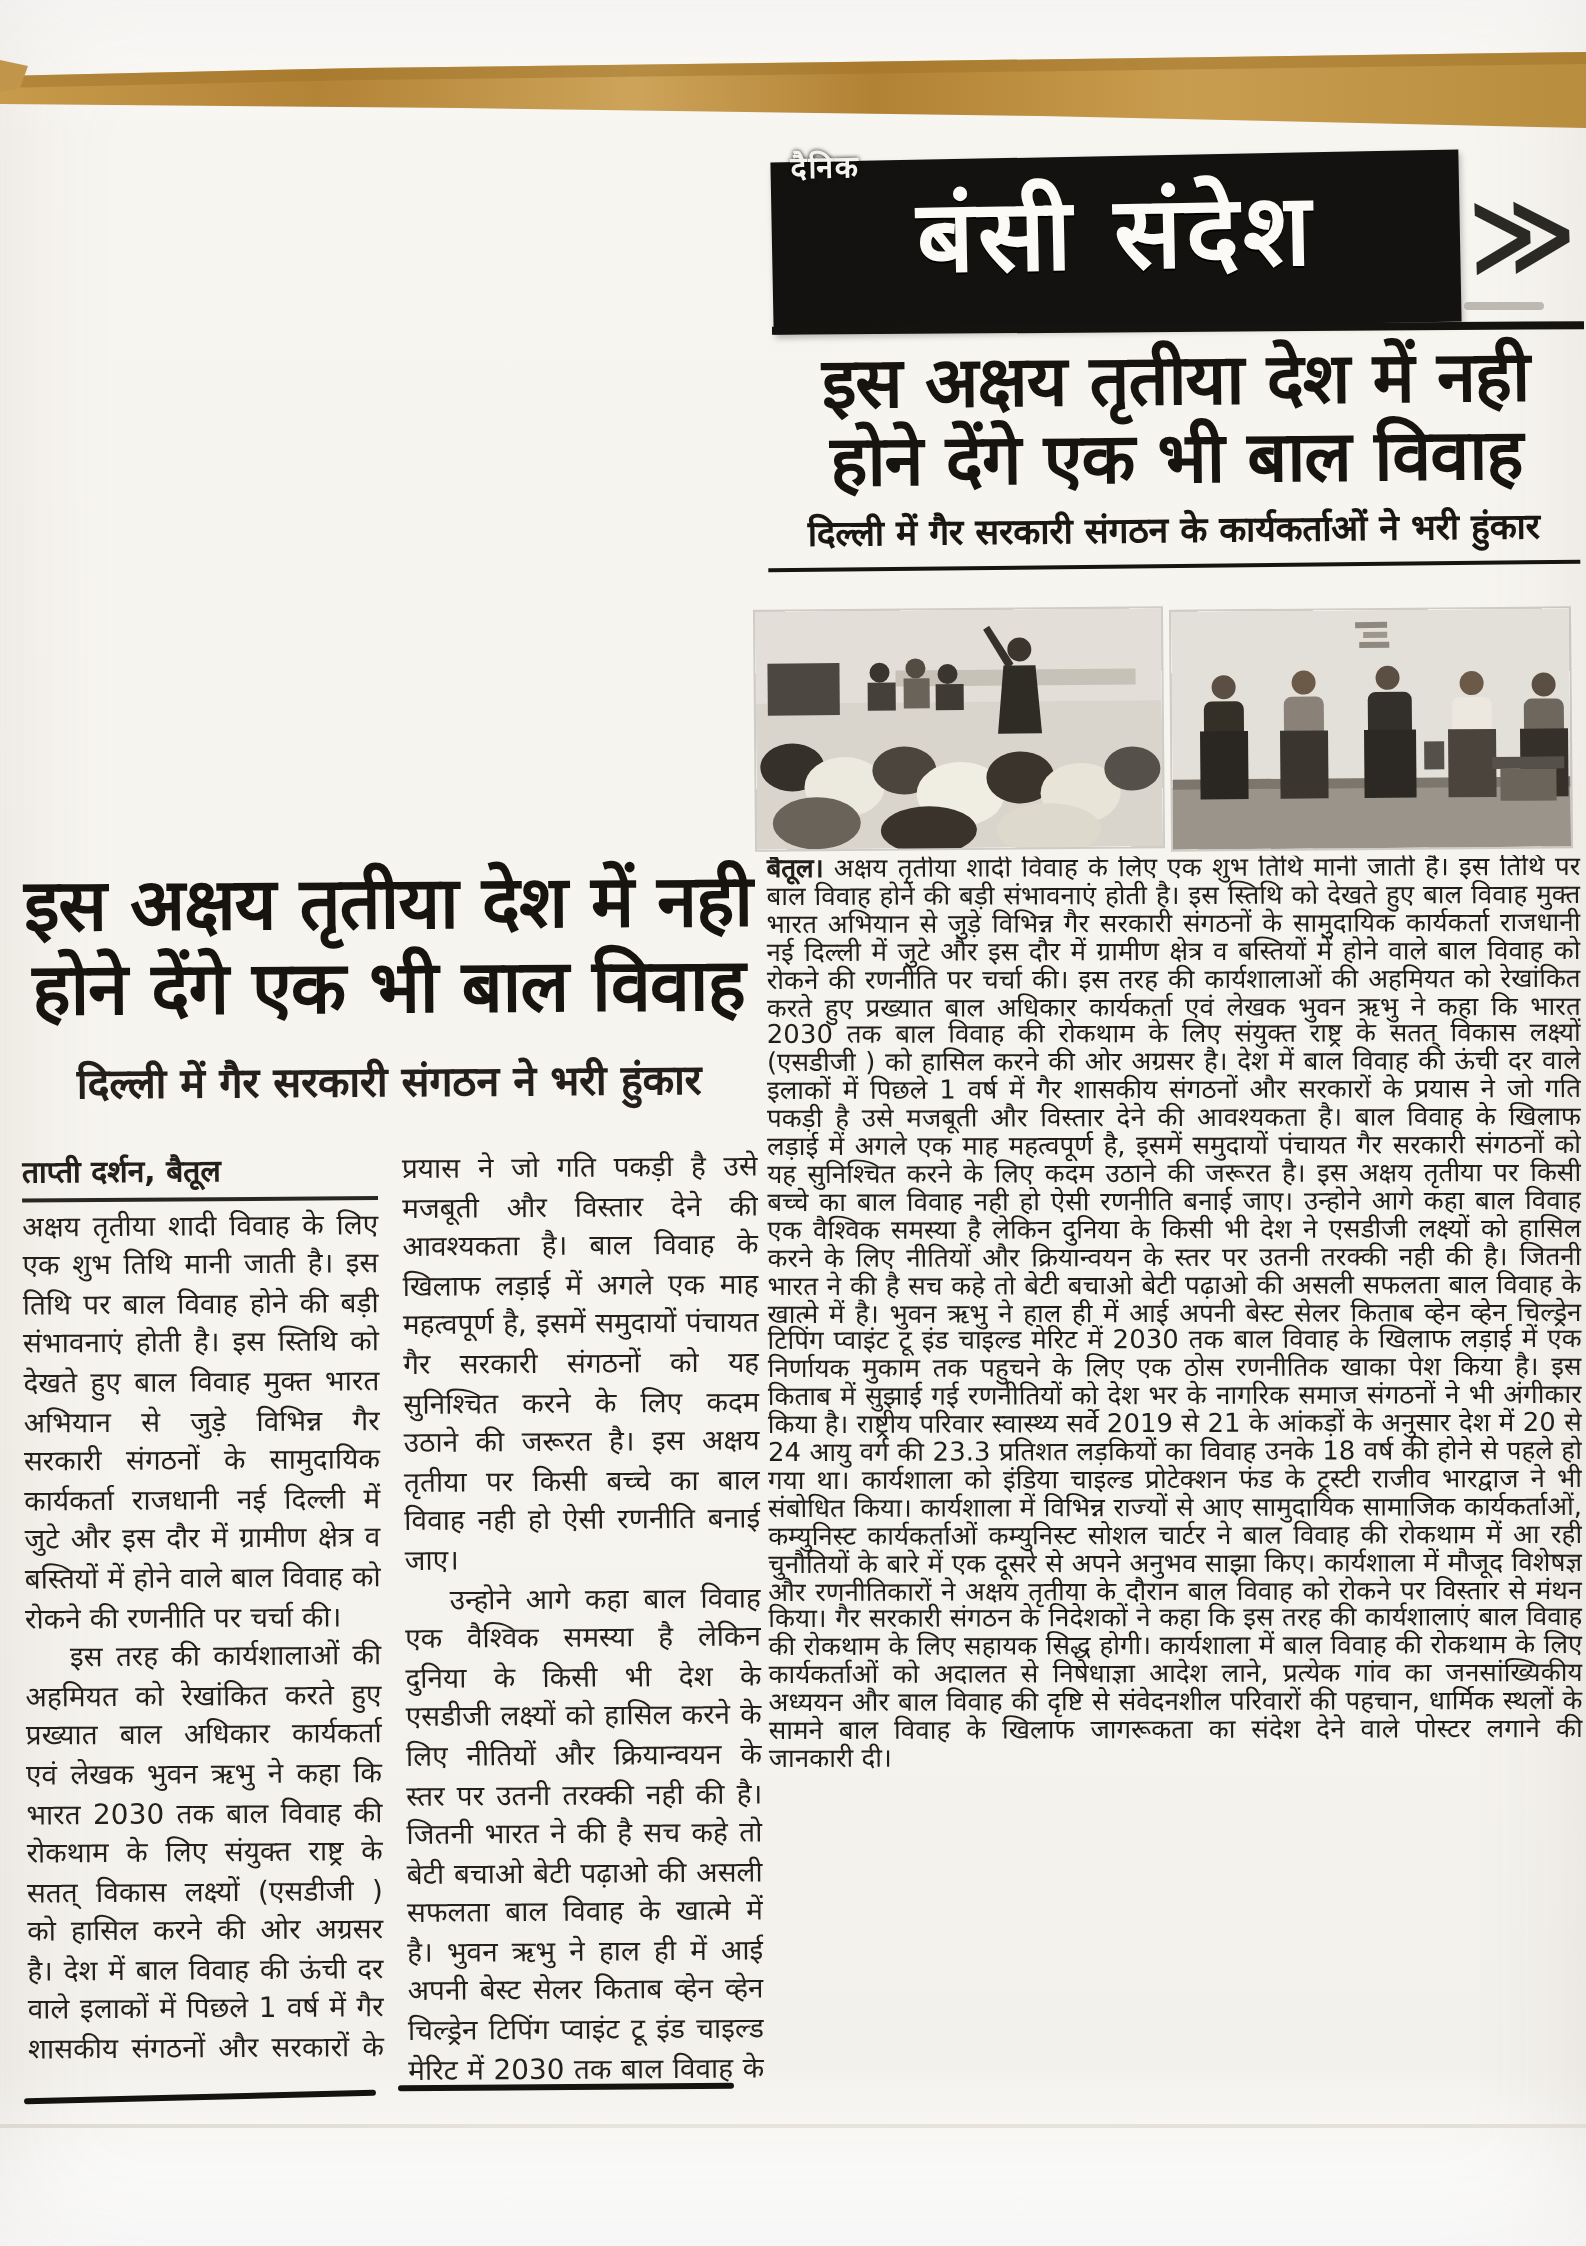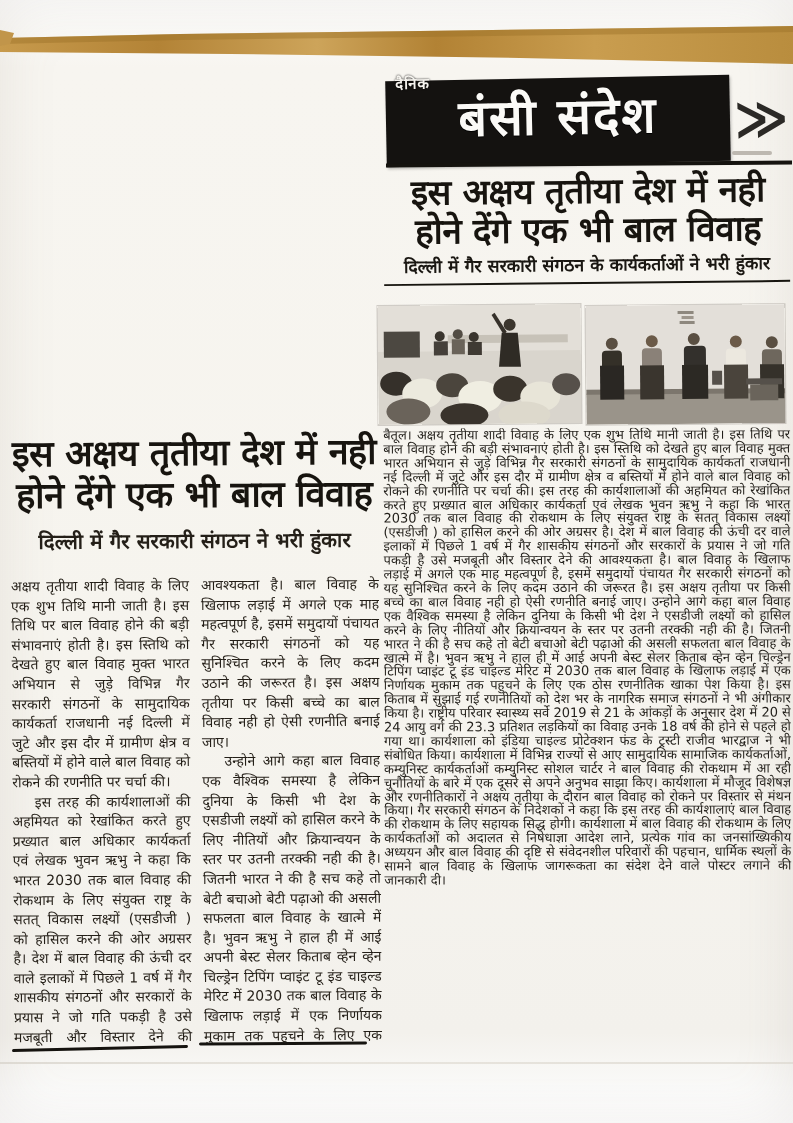--- a/index.html
+++ b/index.html
@@ -51,21 +51,21 @@
   
   .photo{position:absolute;top:305px;height:119px;box-shadow:0 0 0 1px rgba(90,85,75,.25);transform:rotate(-0.5deg);}
   .photo.left{left:378px;width:203px;}
   .photo.right{left:586px;width:199px;}
   
   .r-body{
     position:absolute;left:384px;top:428px;width:407px;height:636px;
     font-size:13px;line-height:13.9px;color:#211e19;text-align:justify;
     overflow:hidden;transform:rotate(-0.15deg);
   }
-  .r-body .dateline{font-weight:400;}
+  .r-body .dateline{font-weight:700;}
   
   .l-clip{position:absolute;left:12px;top:432px;width:368px;transform:rotate(-0.4deg);}
   .l-head{
     text-align:center;font-weight:800;color:#17140f;
     font-size:36px;line-height:42px;letter-spacing:-0.5px;
   }
   .l-subhead{
     text-align:center;font-weight:700;color:#241f18;font-size:20.5px;margin-top:10px;
   }
   .l-body{
@@ -190,20 +190,21 @@
     <span>अक्षय तृतीया शादी विवाह के लिए एक शुभ तिथि मानी जाती है। इस तिथि पर बाल विवाह होने की बड़ी संभावनाएं होती है। इस स्तिथि को देखते हुए बाल विवाह मुक्त भारत अभियान से जुड़े विभिन्न गैर सरकारी संगठनों के सामुदायिक कार्यकर्ता राजधानी नई दिल्ली में जुटे और इस दौर में ग्रामीण क्षेत्र व बस्तियों में होने वाले बाल विवाह को रोकने की रणनीति पर चर्चा की। इस तरह की कार्यशालाओं की अहमियत को रेखांकित करते हुए प्रख्यात बाल अधिकार कार्यकर्ता एवं लेखक भुवन ऋभु ने कहा कि भारत 2030 तक बाल विवाह की रोकथाम के लिए संयुक्त राष्ट्र के सतत् विकास लक्ष्यों (एसडीजी ) को हासिल करने की ओर अग्रसर है। देश में बाल विवाह की ऊंची दर वाले इलाकों में पिछले 1 वर्ष में गैर शासकीय संगठनों और सरकारों के प्रयास ने जो गति पकड़ी है उसे मजबूती और विस्तार देने की आवश्यकता है। बाल विवाह के खिलाफ लड़ाई में अगले एक माह महत्वपूर्ण है, इसमें समुदायों पंचायत गैर सरकारी संगठनों को यह सुनिश्चित करने के लिए कदम उठाने की जरूरत है। इस अक्षय तृतीया पर किसी बच्चे का बाल विवाह नही हो ऐसी रणनीति बनाई जाए। उन्होने आगे कहा बाल विवाह एक वैश्विक समस्या है लेकिन दुनिया के किसी भी देश ने एसडीजी लक्ष्यों को हासिल करने के लिए नीतियों और क्रियान्वयन के स्तर पर उतनी तरक्की नही की है। जितनी भारत ने की है सच कहे तो बेटी बचाओ बेटी पढ़ाओ की असली सफलता बाल विवाह के खात्मे में है। भुवन ऋभु ने हाल ही में आई अपनी बेस्ट सेलर किताब व्हेन व्हेन चिल्ड्रेन टिपिंग प्वाइंट टू इंड चाइल्ड मेरिट में 2030 तक बाल विवाह के खिलाफ लड़ाई में एक निर्णायक मुकाम तक पहुचने के लिए एक ठोस रणनीतिक खाका पेश किया है। इस किताब में सुझाई गई रणनीतियों को देश भर के नागरिक समाज संगठनों ने भी अंगीकार किया है। राष्ट्रीय परिवार स्वास्थ्य सर्वे 2019 से 21 के आंकड़ों के अनुसार देश में 20 से 24 आयु वर्ग की 23.3 प्रतिशत लड़कियों का विवाह उनके 18 वर्ष की होने से पहले हो गया था। कार्यशाला को इंडिया चाइल्ड प्रोटेक्शन फंड के ट्रस्टी राजीव भारद्वाज ने भी संबोधित किया। कार्यशाला में विभिन्न राज्यों से आए सामुदायिक सामाजिक कार्यकर्ताओं, कम्युनिस्ट कार्यकर्ताओं कम्युनिस्ट सोशल चार्टर ने बाल विवाह की रोकथाम में आ रही चुनौतियों के बारे में एक दूसरे से अपने अनुभव साझा किए। कार्यशाला में मौजूद विशेषज्ञ और रणनीतिकारों ने अक्षय तृतीया के दौरान बाल विवाह को रोकने पर विस्तार से मंथन किया। गैर सरकारी संगठन के निदेशकों ने कहा कि इस तरह की कार्यशालाएं बाल विवाह की रोकथाम के लिए सहायक सिद्ध होगी। कार्यशाला में बाल विवाह की रोकथाम के लिए कार्यकर्ताओं को अदालत से निषेधाज्ञा आदेश लाने, प्रत्येक गांव का जनसांख्यिकीय अध्ययन और बाल विवाह की दृष्टि से संवेदनशील परिवारों की पहचान, धार्मिक स्थलों के सामने बाल विवाह के खिलाफ जागरूकता का संदेश देने वाले पोस्टर लगाने की जानकारी दी।</span>
   </div>
 
   <div class="l-clip">
     <div class="l-head">
       <div>इस अक्षय तृतीया देश में नही</div>
       <div>होने देंगे एक भी बाल विवाह</div>
     </div>
     <div class="l-subhead">दिल्ली में गैर सरकारी संगठन ने भरी हुंकार</div>
     <div class="l-body">
+      <span class="byline">ताप्ती दर्शन, बैतूल</span>
       <p>अक्षय तृतीया शादी विवाह के लिए एक शुभ तिथि मानी जाती है। इस तिथि पर बाल विवाह होने की बड़ी संभावनाएं होती है। इस स्तिथि को देखते हुए बाल विवाह मुक्त भारत अभियान से जुड़े विभिन्न गैर सरकारी संगठनों के सामुदायिक कार्यकर्ता राजधानी नई दिल्ली में जुटे और इस दौर में ग्रामीण क्षेत्र व बस्तियों में होने वाले बाल विवाह को रोकने की रणनीति पर चर्चा की।</p>
       <p class="indent">इस तरह की कार्यशालाओं की अहमियत को रेखांकित करते हुए प्रख्यात बाल अधिकार कार्यकर्ता एवं लेखक भुवन ऋभु ने कहा कि भारत 2030 तक बाल विवाह की रोकथाम के लिए संयुक्त राष्ट्र के सतत् विकास लक्ष्यों (एसडीजी ) को हासिल करने की ओर अग्रसर है। देश में बाल विवाह की ऊंची दर वाले इलाकों में पिछले 1 वर्ष में गैर शासकीय संगठनों और सरकारों के प्रयास ने जो गति पकड़ी है उसे मजबूती और विस्तार देने की आवश्यकता है। बाल विवाह के खिलाफ लड़ाई में अगले एक माह महत्वपूर्ण है, इसमें समुदायों पंचायत गैर सरकारी संगठनों को यह सुनिश्चित करने के लिए कदम उठाने की जरूरत है। इस अक्षय तृतीया पर किसी बच्चे का बाल विवाह नही हो ऐसी रणनीति बनाई जाए।</p>
       <p class="indent">उन्होने आगे कहा बाल विवाह एक वैश्विक समस्या है लेकिन दुनिया के किसी भी देश के एसडीजी लक्ष्यों को हासिल करने के लिए नीतियों और क्रियान्वयन के स्तर पर उतनी तरक्की नही की है। जितनी भारत ने की है सच कहे तो बेटी बचाओ बेटी पढ़ाओ की असली सफलता बाल विवाह के खात्मे में है। भुवन ऋभु ने हाल ही में आई अपनी बेस्ट सेलर किताब व्हेन व्हेन चिल्ड्रेन टिपिंग प्वाइंट टू इंड चाइल्ड मेरिट में 2030 तक बाल विवाह के खिलाफ लड़ाई में एक निर्णायक मुकाम तक पहुचने के लिए एक ठोस रणनीतिक खाका पेश किया है।</p>
     </div>
   </div>
 
   <div class="end-rule one"></div>
   <div class="end-rule two"></div>
   <div class="bottom-edge"></div>
 

